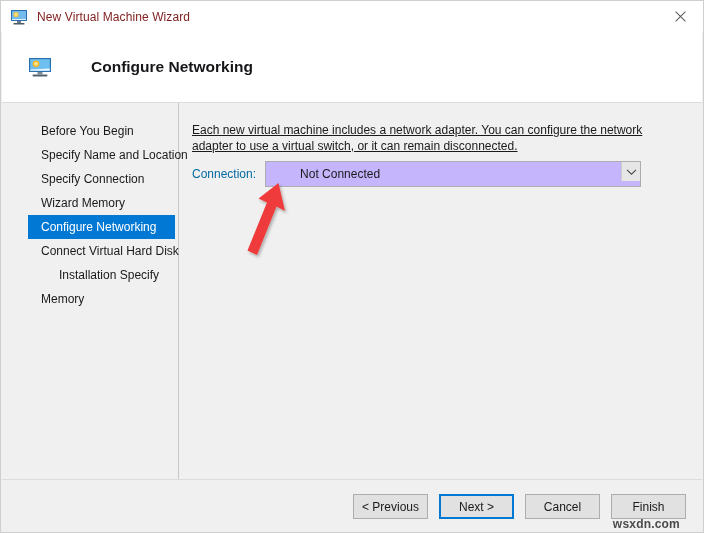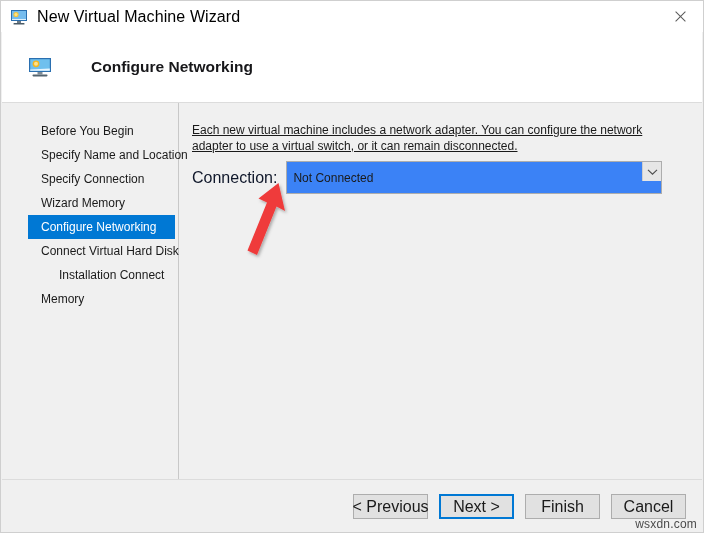--- a/index.html
+++ b/index.html
@@ -34,22 +34,22 @@
   }
   #titlebar-icon {
     width: 18px;
     height: 18px;
     margin-left: 9px;
     margin-right: 9px;
     flex: 0 0 auto;
     position: relative;
   }
   #titlebar-title {
-    font-size: 16px;
-    color: #000000;
+    font-size: 12px;
+    color: #7f1d1d;
     letter-spacing: 0.1px;
     white-space: nowrap;
   }
   #close-button {
     position: absolute;
     right: 0; top: 0;
     width: 45px;
     height: 30px;
     display: flex;
     align-items: center;
@@ -139,34 +139,35 @@
     text-decoration: underline;
   }
   #connection-row {
     position: absolute;
     left: 12px;
     top: 58px;
     display: flex;
     align-items: center;
   }
   #connection-label {
-    font-size: 16px;
-    color: #0f172a;
+    font-size: 12px;
+    color: #0369a1;
     white-space: nowrap;
   }
   #connection-combo {
     position: relative;
     margin-left: 9px;
     width: 376px;
-    height: 33px;
-    background: #3b82f6;
+    height: 26px;
+    background: #c4b5fd;
     border: 1px solid #adadad;
     box-sizing: border-box;
     display: flex;
     align-items: center;
+    padding-left: 28px;
   }
   #connection-value {
     font-size: 12px;
     color: #1a1a1a;
     padding-left: 6px;
     white-space: nowrap;
   }
   #combo-arrow-box {
     position: absolute;
     right: 0; top: 0;
@@ -207,38 +208,39 @@
     display: flex;
     gap: 11px;
   }
   .btn {
     width: 75px;
     height: 25px;
     background: #e1e1e1;
     border: 1px solid #adadad;
     box-sizing: border-box;
     font-family: "Liberation Sans", sans-serif;
-    font-size: 16px;
+    font-size: 12px;
     color: #1a1a1a;
     display: flex;
     align-items: center;
     justify-content: center;
     cursor: default;
     white-space: nowrap;
   }
   .btn.focused {
     border: 2px solid #0078d4;
   }
   #watermark {
     position: absolute;
-    right: 5px;
+    right: 22px;
     bottom: 1px;
     font-size: 12px;
     color: #4b4b4b;
     letter-spacing: 0.2px;
+    font-weight: bold;
   }
 </style>
 </head>
 <body>
 
 <div id="window">
 
   <div id="titlebar">
     <span id="titlebar-icon">
       <svg width="18" height="18" viewBox="0 0 18 18">
@@ -292,21 +294,21 @@
       <div class="step">
         <span>Wizard Memory</span>
       </div>
       <div class="step selected">
         <span>Configure Networking</span>
       </div>
       <div class="step">
         <span>Connect Virtual Hard Disk</span>
       </div>
       <div class="step indent">
-        <span>Installation Connect</span>
+        <span>Installation Specify</span>
       </div>
       <div class="step">
         <span>Memory</span>
       </div>
     </div>
 
     <div id="content">
 
       <div id="description">Each new virtual machine includes a network adapter. You can configure the network adapter to use a virtual switch, or it can remain disconnected.</div>
 
@@ -340,22 +342,22 @@
 
   <div id="footer">
     <div id="buttons">
       <div class="btn">
         <span>&lt; Previous</span>
       </div>
       <div class="btn focused">
         <span>Next &gt;</span>
       </div>
       <div class="btn">
+        <span>Cancel</span>
+      </div>
+      <div class="btn">
         <span>Finish</span>
-      </div>
-      <div class="btn">
-        <span>Cancel</span>
       </div>
     </div>
     <div id="watermark">wsxdn.com</div>
   </div>
 
 </div>
 
 </body></html>

